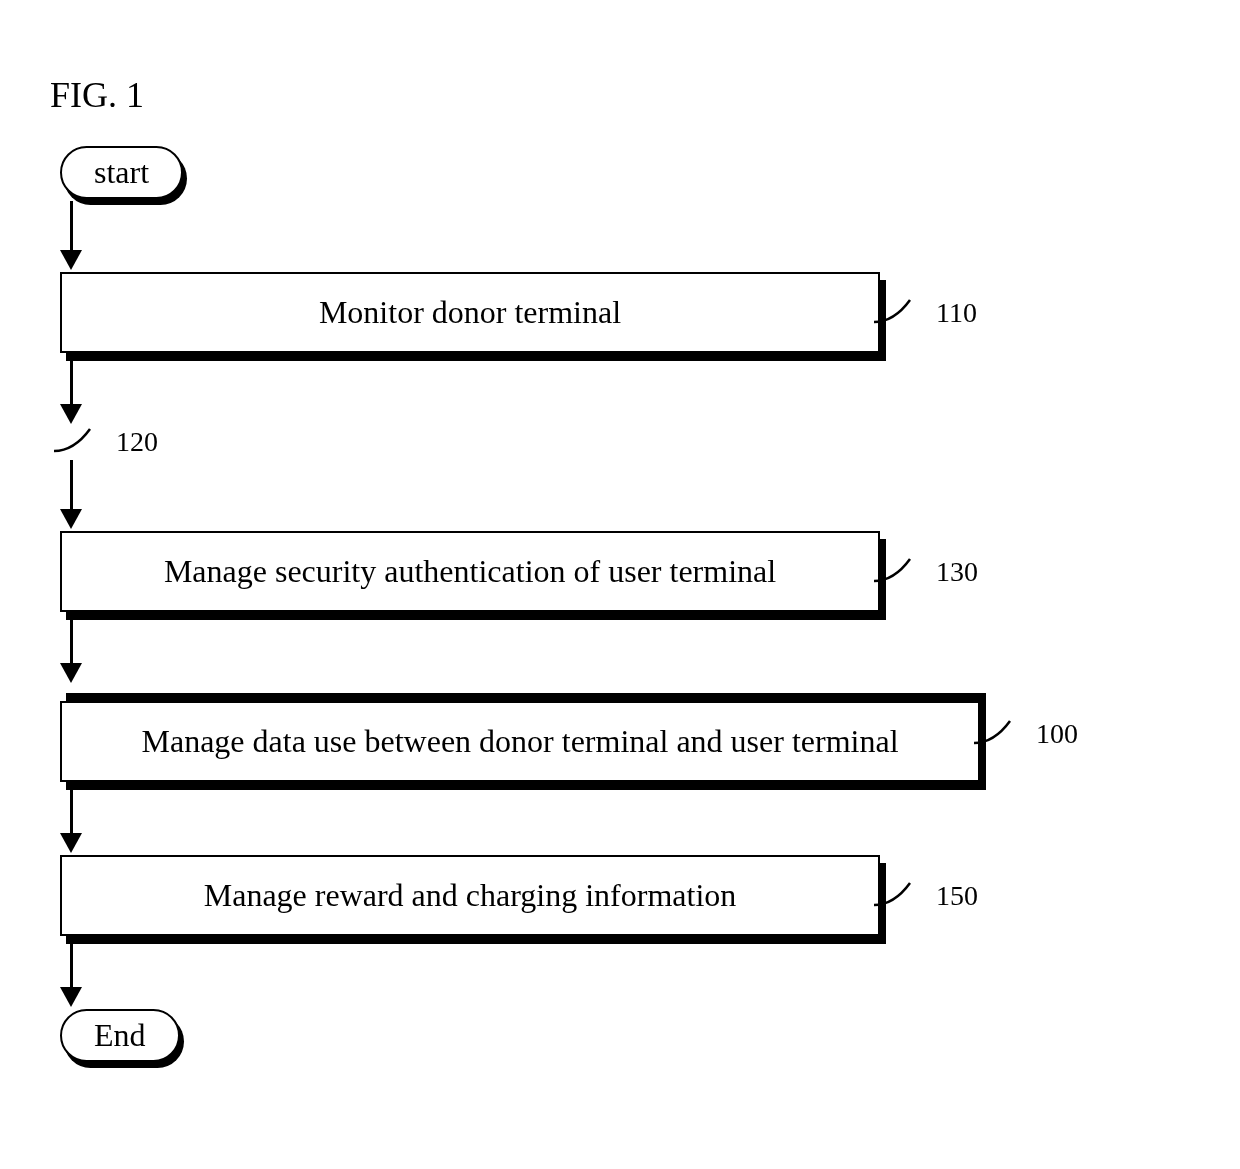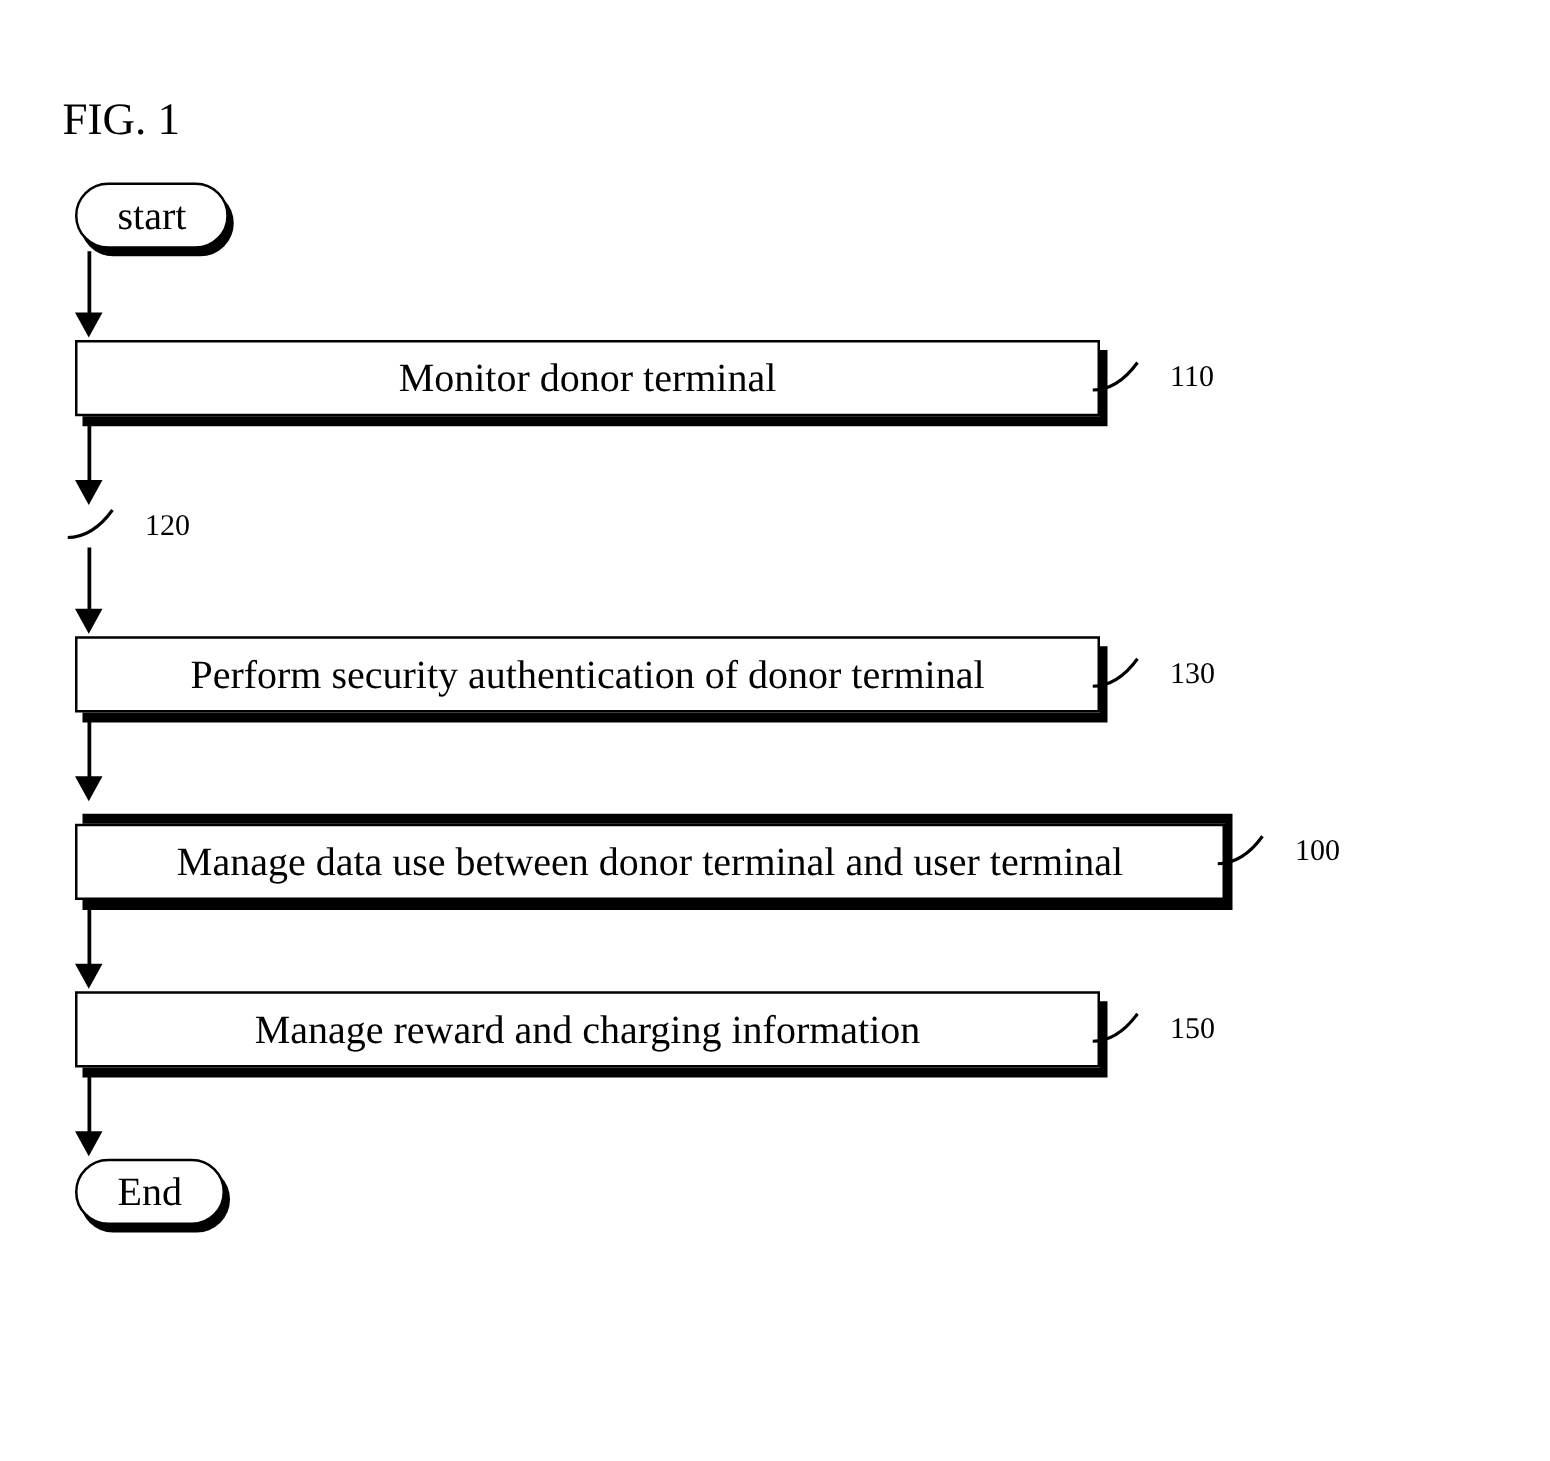--- a/index.html
+++ b/index.html
@@ -38,21 +38,21 @@
     background: black;
     border-radius: 999px;
     top: 6px;
     left: 4px;
     right: -4px;
     bottom: -6px;
     z-index: -1;
   }
   .process-box .shape {
     border: 2px solid black;
-    padding: 10px 30px;
+    padding: 20px 30px;
     font-size: 32px;
     background: white;
     position: relative;
     text-align: center;
     min-width: 820px;
     box-sizing: border-box;
   }
   .process-box .shadow {
     position: absolute;
     background: black;
@@ -85,21 +85,21 @@
     border-top: 20px solid black;
     margin-top: -1px;
   }
   .node-row {
     display: flex;
     flex-direction: row;
     align-items: center;
     position: relative;
   }
   .label-number {
-    font-size: 24px;
+    font-size: 28px;
     margin-left: 6px;
   }
   .leader {
     position: relative;
     width: 50px;
     height: 30px;
     flex-shrink: 0;
   }
   .leader svg {
     position: absolute;
@@ -156,21 +156,21 @@
   </div>
 
   <div class="arrow">
     <div class="stem"></div>
       <div class="head"></div>
   </div>
 
   <div class="node-row">
     <div class="process-box centered">
       <div class="shadow"></div>
-      <div class="shape">Perform security authentication of donor terminal</div>
+      <div class="shape">Manage security authentication of user terminal</div>
     </div>
     <div class="leader">
       <svg width="60" height="40">
           <path d="M0 30 Q 20 30 36 8" stroke="black" stroke-width="2.5" fill="none"></path>
         </svg>
     </div>
     <div class="label-number">130</div>
   </div>
 
   <div class="arrow">

